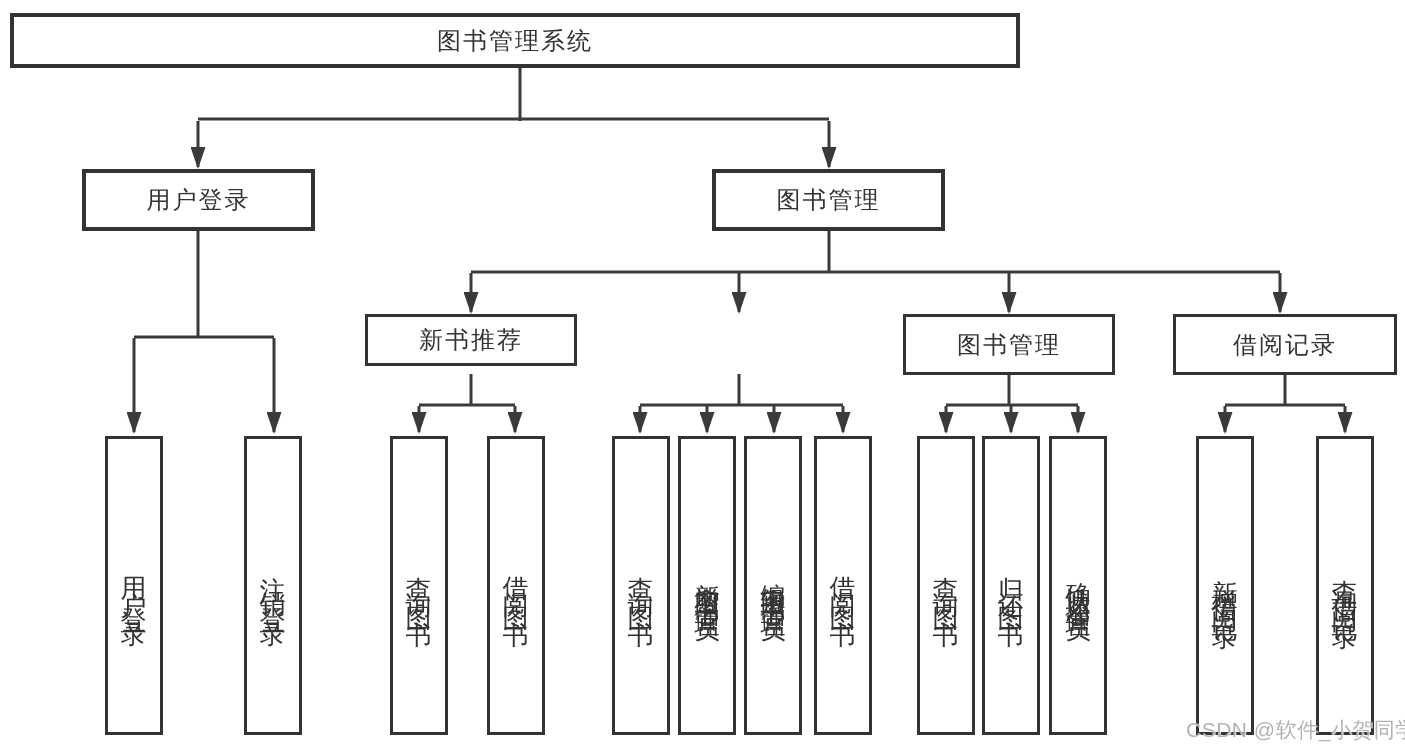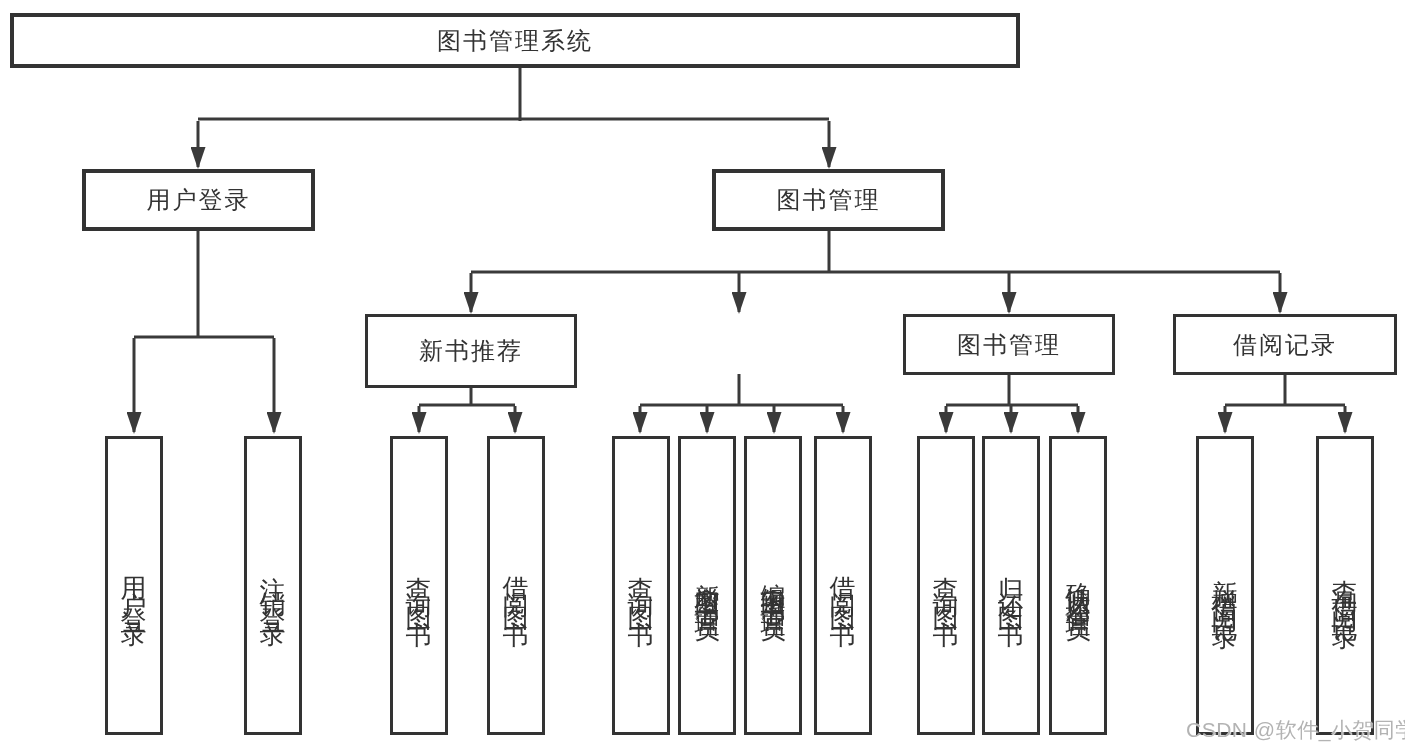--- a/index.html
+++ b/index.html
@@ -38,21 +38,21 @@
   }
   .v4 { font-size: 26px; letter-spacing: 15px; }
   .v6 { font-size: 26px; letter-spacing: 9px; }
   .v9 { font-size: 25px; letter-spacing: 5px; }
   
   .n-root   { left: 10px;   top: 13px;  width: 1010px; height: 55px; }
   
   .n-login  { left: 82px;   top: 169px; width: 233px;  height: 62px; }
   .n-mgmt   { left: 712px;  top: 169px; width: 233px;  height: 62px; }
   
-  .n-rec    { left: 365px;  top: 314px; width: 212px;  height: 74px; }
+  .n-rec    { left: 365px;  top: 314px; width: 212px;  height: 52px; }
   .n-bor    { left: 633px;  top: 314px; width: 212px;  height: 61px; }
   .n-cur    { left: 903px;  top: 314px; width: 212px;  height: 61px; }
   .n-log    { left: 1173px; top: 314px; width: 224px;  height: 61px; }
   
   .leaf { top: 436px; width: 58px; height: 299px; }
   .lf1  { left: 105px; }
   .lf2  { left: 244px; }
   .lf3  { left: 390px; }
   .lf4  { left: 487px; }
   .lf5  { left: 612px; }

